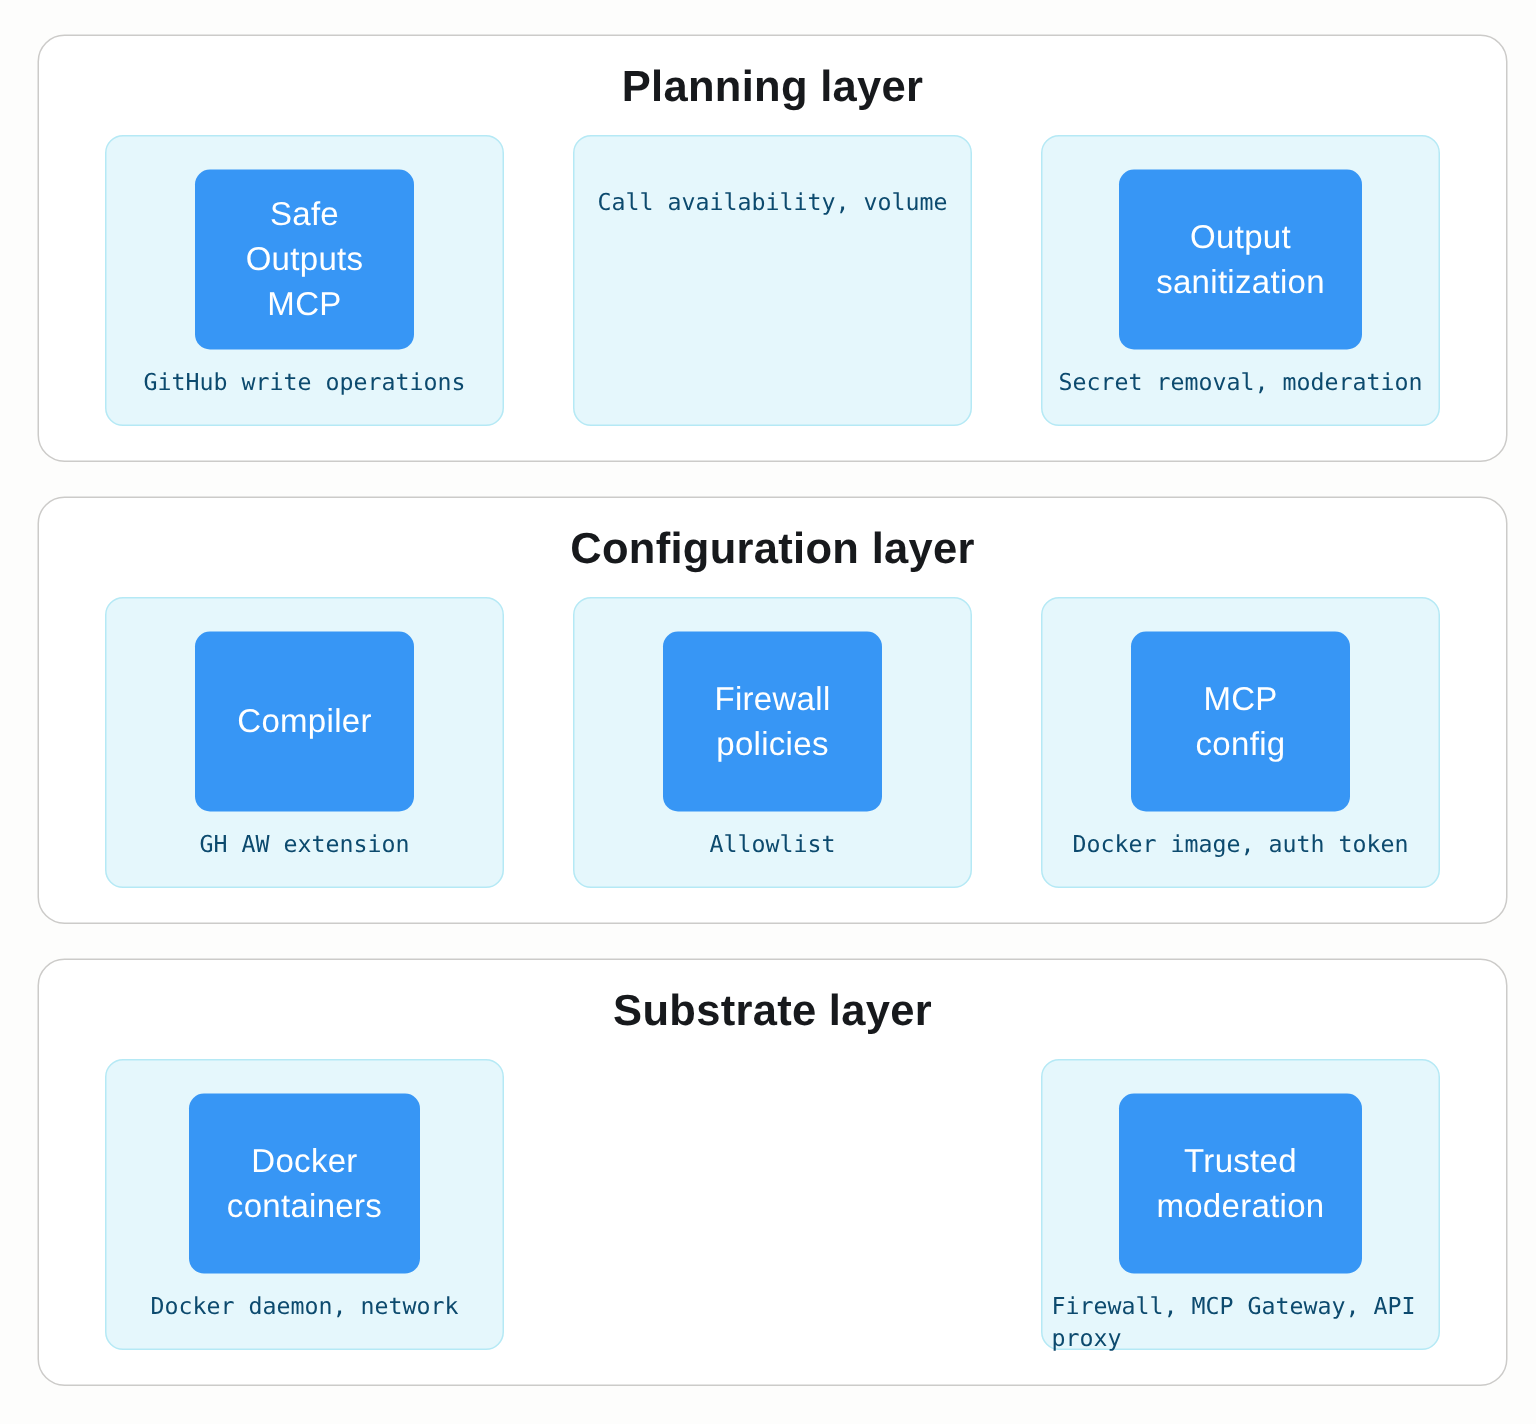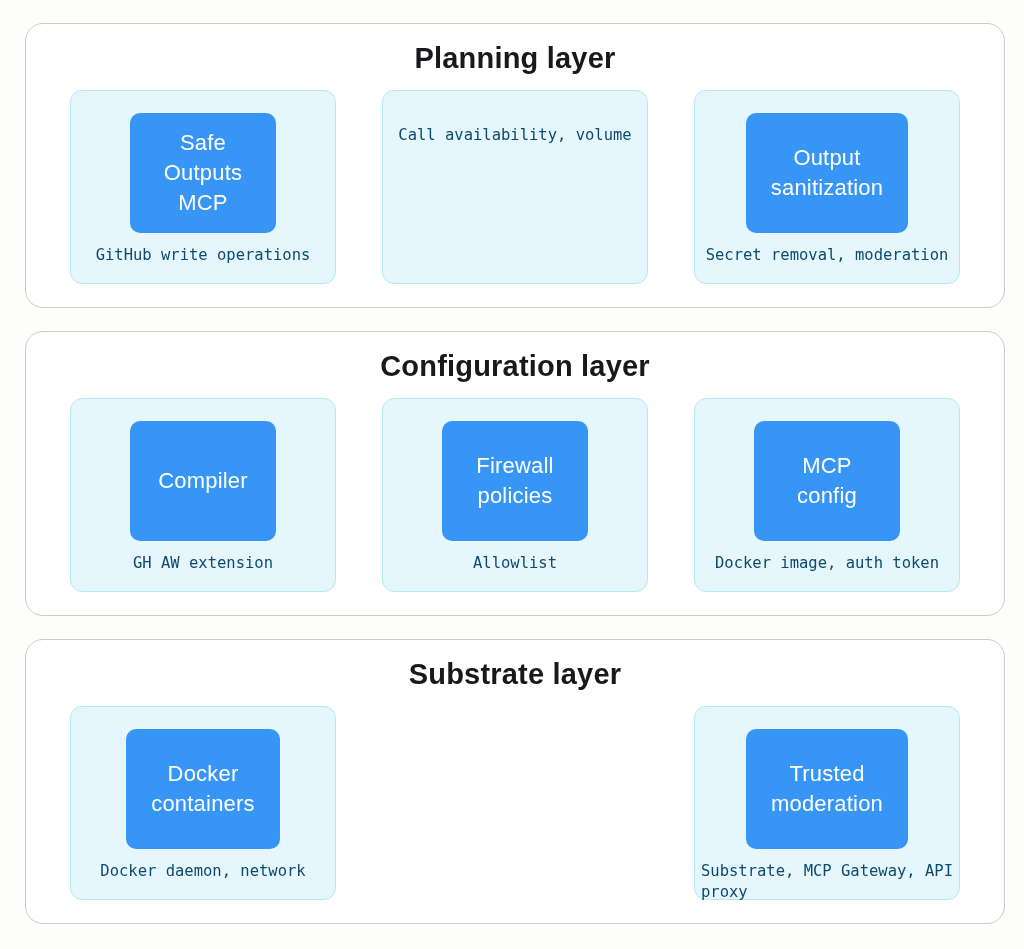--- a/index.html
+++ b/index.html
@@ -123,18 +123,18 @@
     <h2 class="layer-title">Substrate layer</h2>
     <div class="cards-row">
       <div class="component-card">
         <div class="component-box">Docker
 containers</div>
         <div class="component-caption">Docker daemon, network</div>
       </div>
       <div class="component-card">
         <div class="component-box">Trusted
 moderation</div>
-        <div class="component-caption">Substrate, MCP Gateway, API proxy</div>
+        <div class="component-caption">Firewall, MCP Gateway, API proxy</div>
       </div>
     </div>
   </section>
 
 </div>
 
 </body></html>

